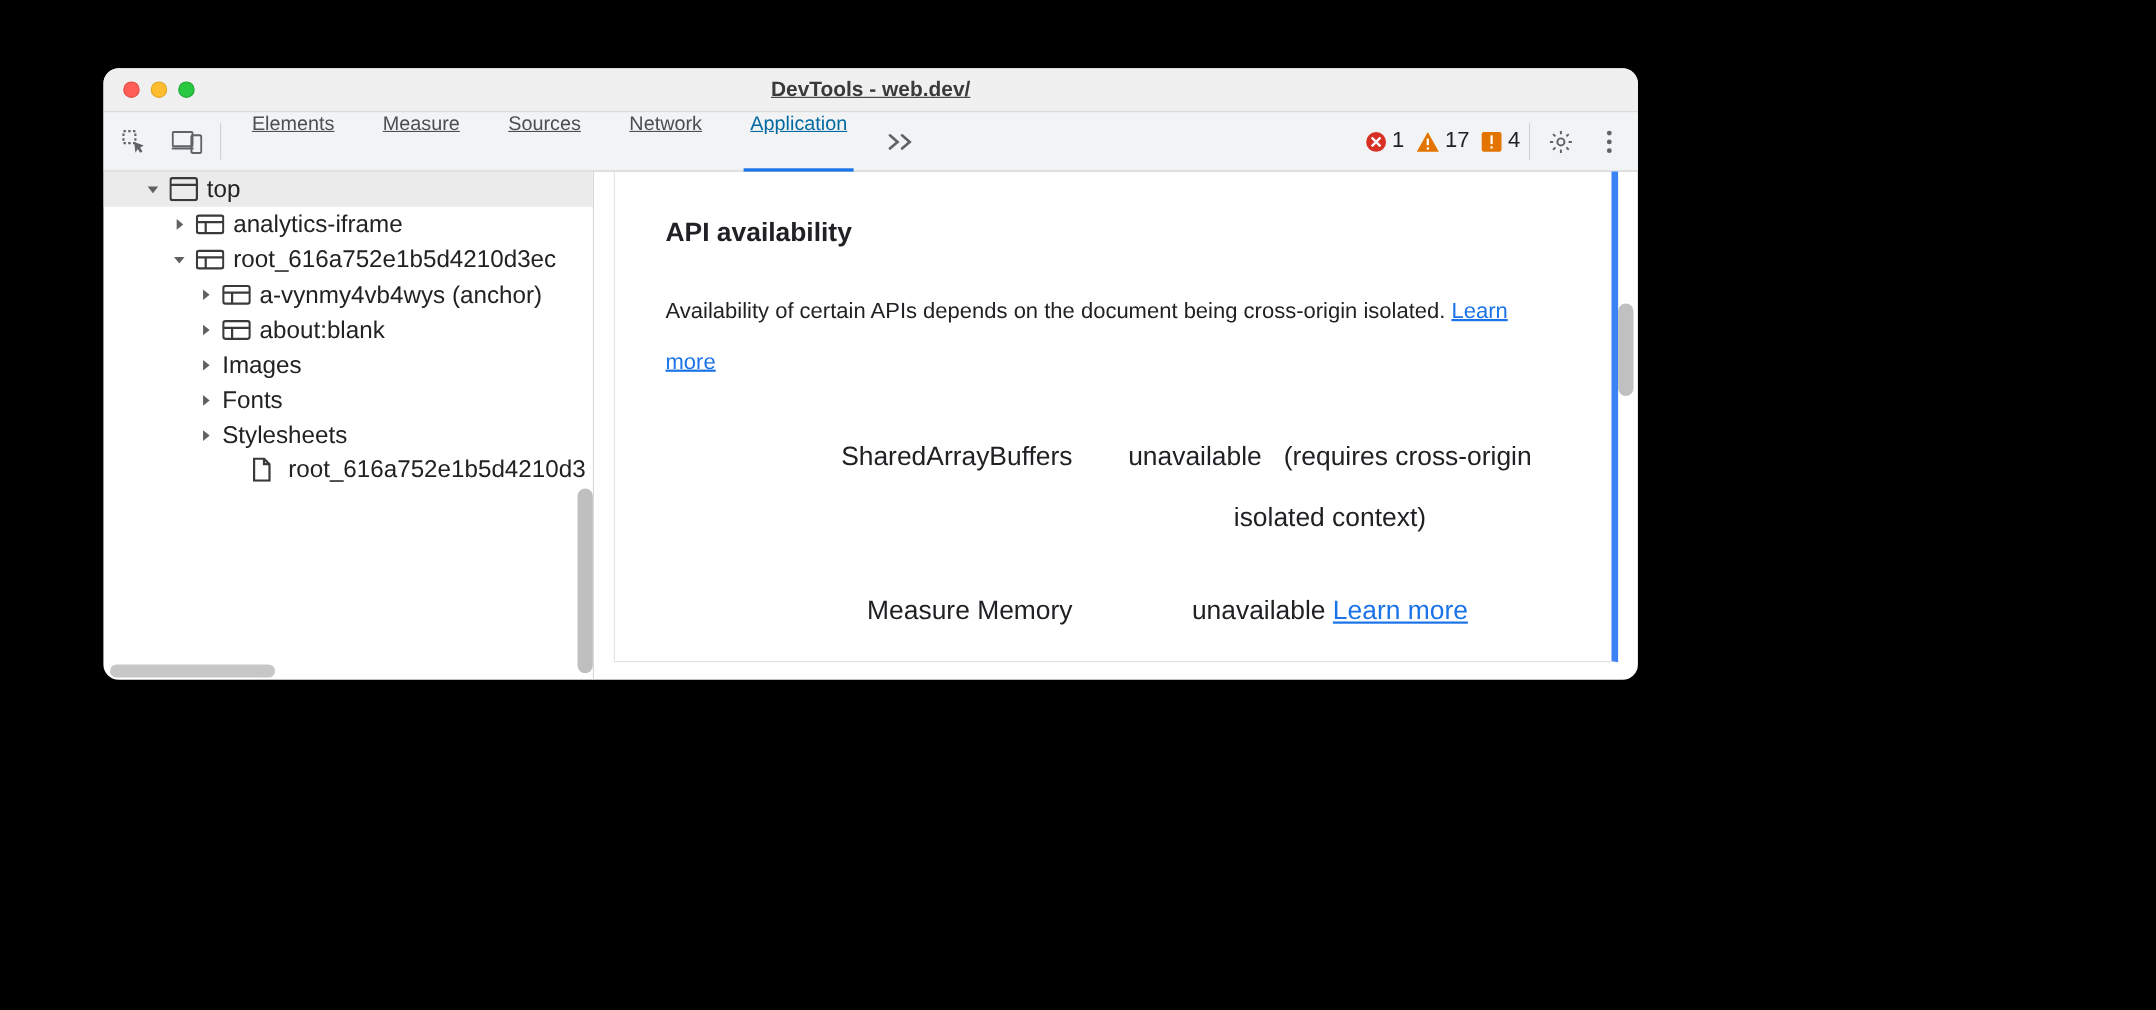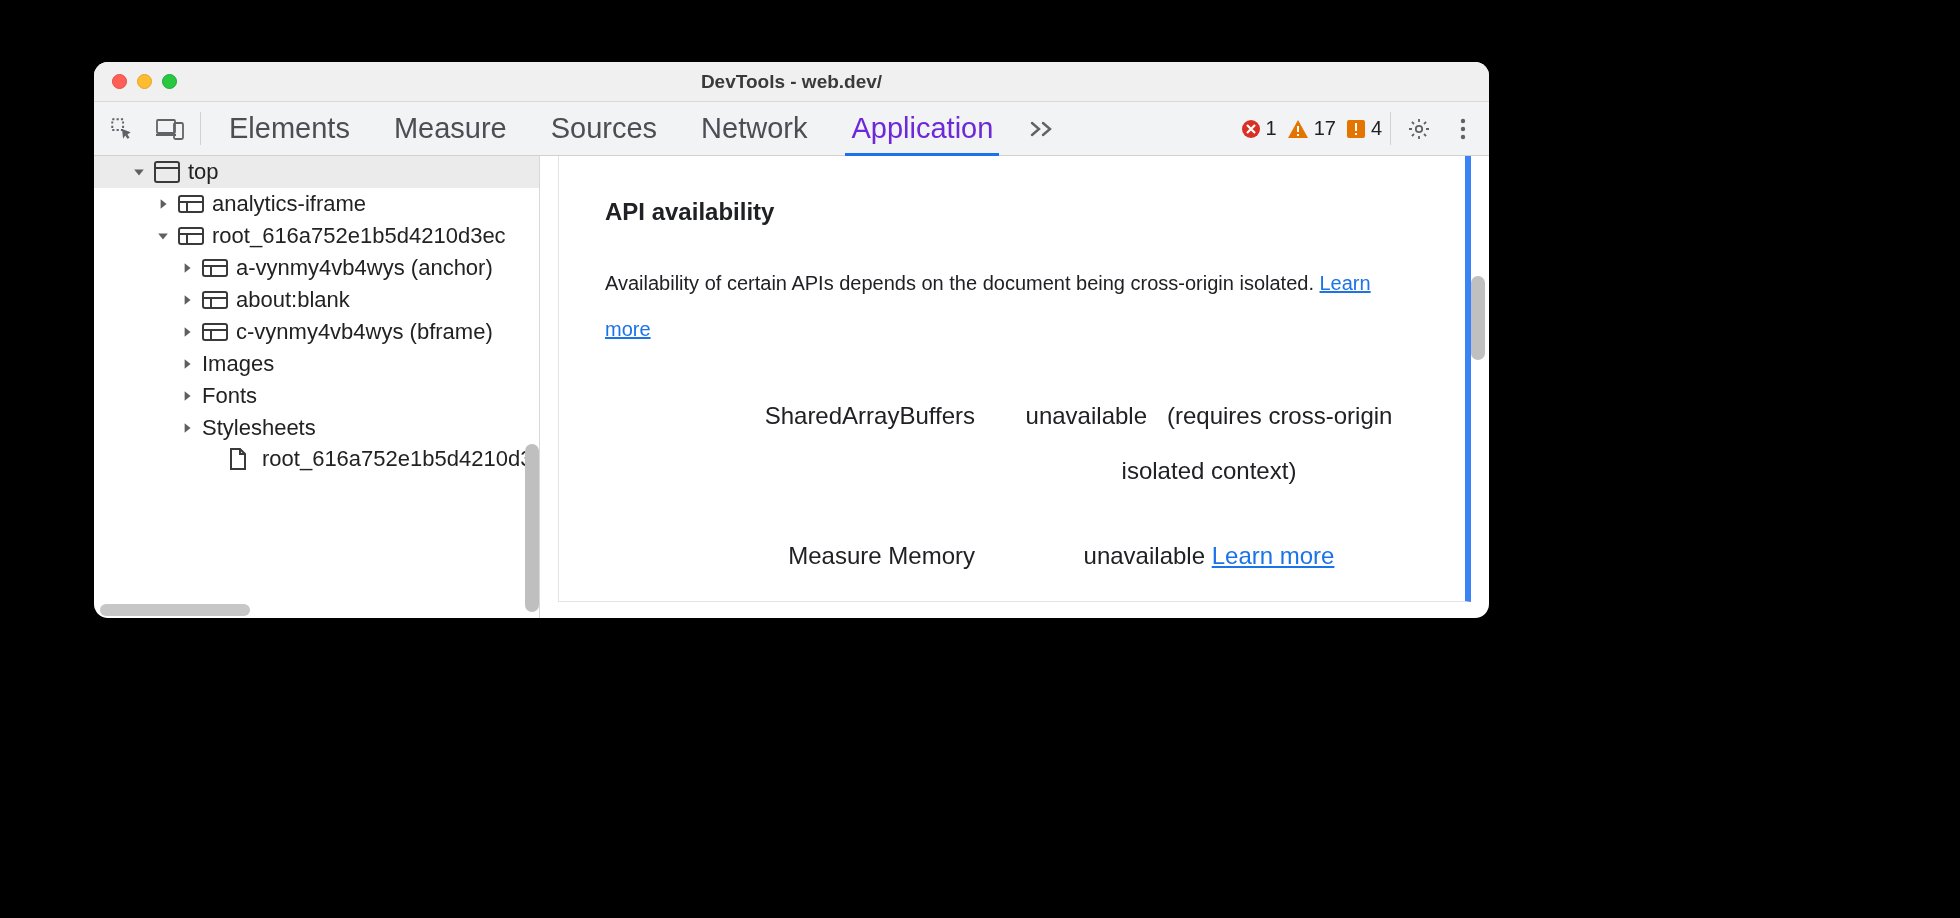--- a/index.html
+++ b/index.html
@@ -31,46 +31,47 @@
   }
   .traffic-lights {
     display: flex; gap: 10px; padding-left: 18px;
   }
   .tl { width: 15px; height: 15px; border-radius: 50%; }
   .tl.red { background:#ff5f57; border:1px solid #e24b41; }
   .tl.yellow { background:#febc2e; border:1px solid #e0a528; }
   .tl.green { background:#28c840; border:1px solid #1fa633; }
   .titlebar-title {
     position: absolute; left:0; right:0; text-align:center;
-    font-size: 19px; font-weight:600; color:#3a3a3a;
+    font-size: 19px; font-weight:600; color:#3a3a3a;text-decoration:underline;
   }
   .tabstrip {
     height: 54px;
     background:#f1f3f4;
     border-bottom: 1px solid #d0d0d0;
     display:flex; align-items:stretch;
     padding: 0 4px;
   }
   .tabstrip .ico-btn {
     width: 48px;
     display:flex; align-items:center; justify-content:center;
     cursor:pointer;
   }
   .tabstrip .divider {
     width:1px; background:#cfd2d5; margin: 10px 6px;
   }
   .panel-tab {
     padding: 0 22px;
-    display:flex; align-items:center;
-    color:#4b4f54; font-size:29px;
+    display:flex; align-items:flex-start;
+    color:#4b4f54; font-size:18px;
     cursor:pointer;
     position:relative;
+    text-decoration:underline;
   }
   .panel-tab.active {
-    color:#6d28d9;
+    color:#0369a1;
   }
   .panel-tab.active::after{
     content:""; position:absolute; left:16px; right:16px; bottom:-1px;
     height:3px; background:#1a73e8;
   }
   .tabstrip .spacer { flex:1; }
   .counts { display:flex; align-items:center; gap:10px; padding-right:2px; }
   .count-group { display:flex; align-items:center; gap:5px; font-size:20px; color:#202124; }
   .count-group svg { display:block; }
   .gear, .kebab { width:44px; display:flex; align-items:center; justify-content:center; cursor:pointer; }
@@ -321,35 +322,20 @@
               </svg>
             </span>
             <span class="node-icon">
               <svg width="26" height="22" viewBox="0 0 26 22" fill="none" stroke="#3a3a3a" stroke-width="2">
                 <rect x="1" y="3" width="24" height="16" rx="2"></rect>
                 <line x1="1" y1="9" x2="25" y2="9"></line>
                 <line x1="9" y1="9" x2="9" y2="19"></line>
               </svg>
             </span>
             <span>about:blank</span>
-          </div>
-          <div class="tree-row" style="--depth: 3;">
-            <span class="disclose">
-              <svg width="12" height="12" viewBox="0 0 10 10">
-                <path d="M3 1 L8 5 L3 9 Z" fill="#606060"></path>
-              </svg>
-            </span>
-            <span class="node-icon">
-              <svg width="26" height="22" viewBox="0 0 26 22" fill="none" stroke="#3a3a3a" stroke-width="2">
-                <rect x="1" y="3" width="24" height="16" rx="2"></rect>
-                <line x1="1" y1="9" x2="25" y2="9"></line>
-                <line x1="9" y1="9" x2="9" y2="19"></line>
-              </svg>
-            </span>
-            <span>c-vynmy4vb4wys (bframe)</span>
           </div>
           <div class="tree-row" style="--depth: 3;">
             <span class="disclose">
               <svg width="12" height="12" viewBox="0 0 10 10">
                 <path d="M3 1 L8 5 L3 9 Z" fill="#606060"></path>
               </svg>
             </span>
             <span>Images</span>
           </div>
           <div class="tree-row" style="--depth: 3;">

